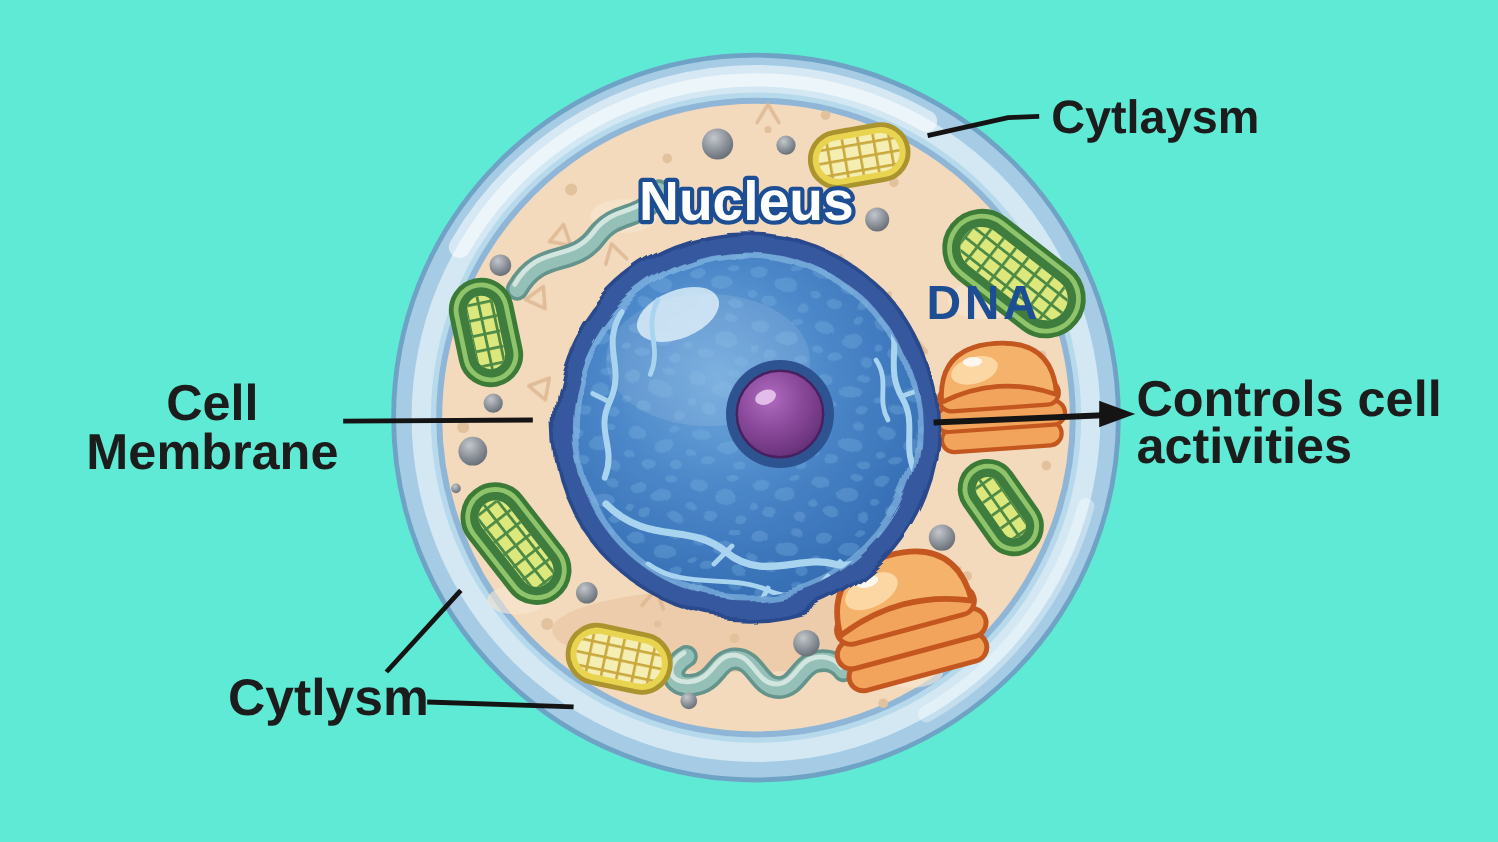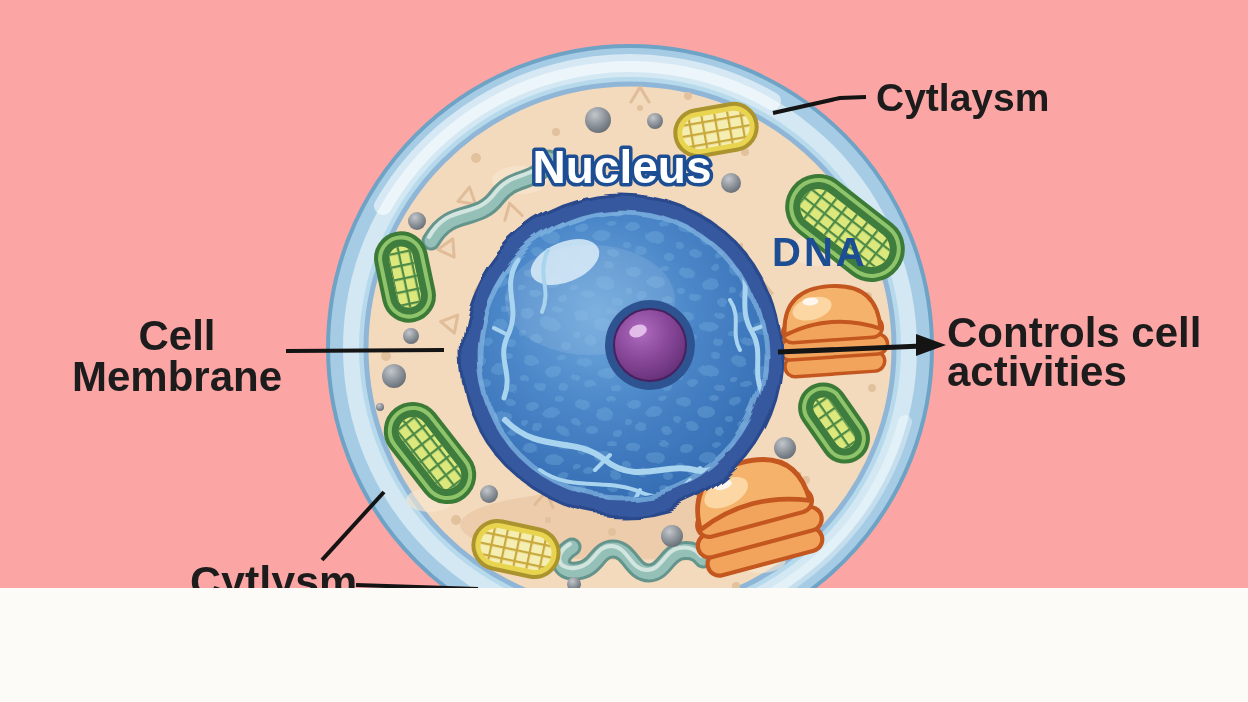--- a/index.html
+++ b/index.html
@@ -1,16 +1,16 @@
 <!DOCTYPE html>
 <html><head>
 <meta charset="utf-8">
 <style>
   html,body{margin:0;padding:0;background:#fcfbf8;}
-  .stage{position:relative;width:1248px;height:588px;background:#fca5a5;overflow:hidden;}
+  .stage{position:relative;width:1248px;height:702px;background:#5eead4;overflow:hidden;}
   svg{display:block;}
   text{font-family:"Liberation Sans", sans-serif;font-weight:700;}
   .lbl-dark{fill:#1c1c1c;}
   .lbl-blue{fill:#1d4e94;}
 </style>
 </head>
 <body>
 
 <div class="stage">
 <svg width="1248" height="702" viewBox="0 0 1248 702">

